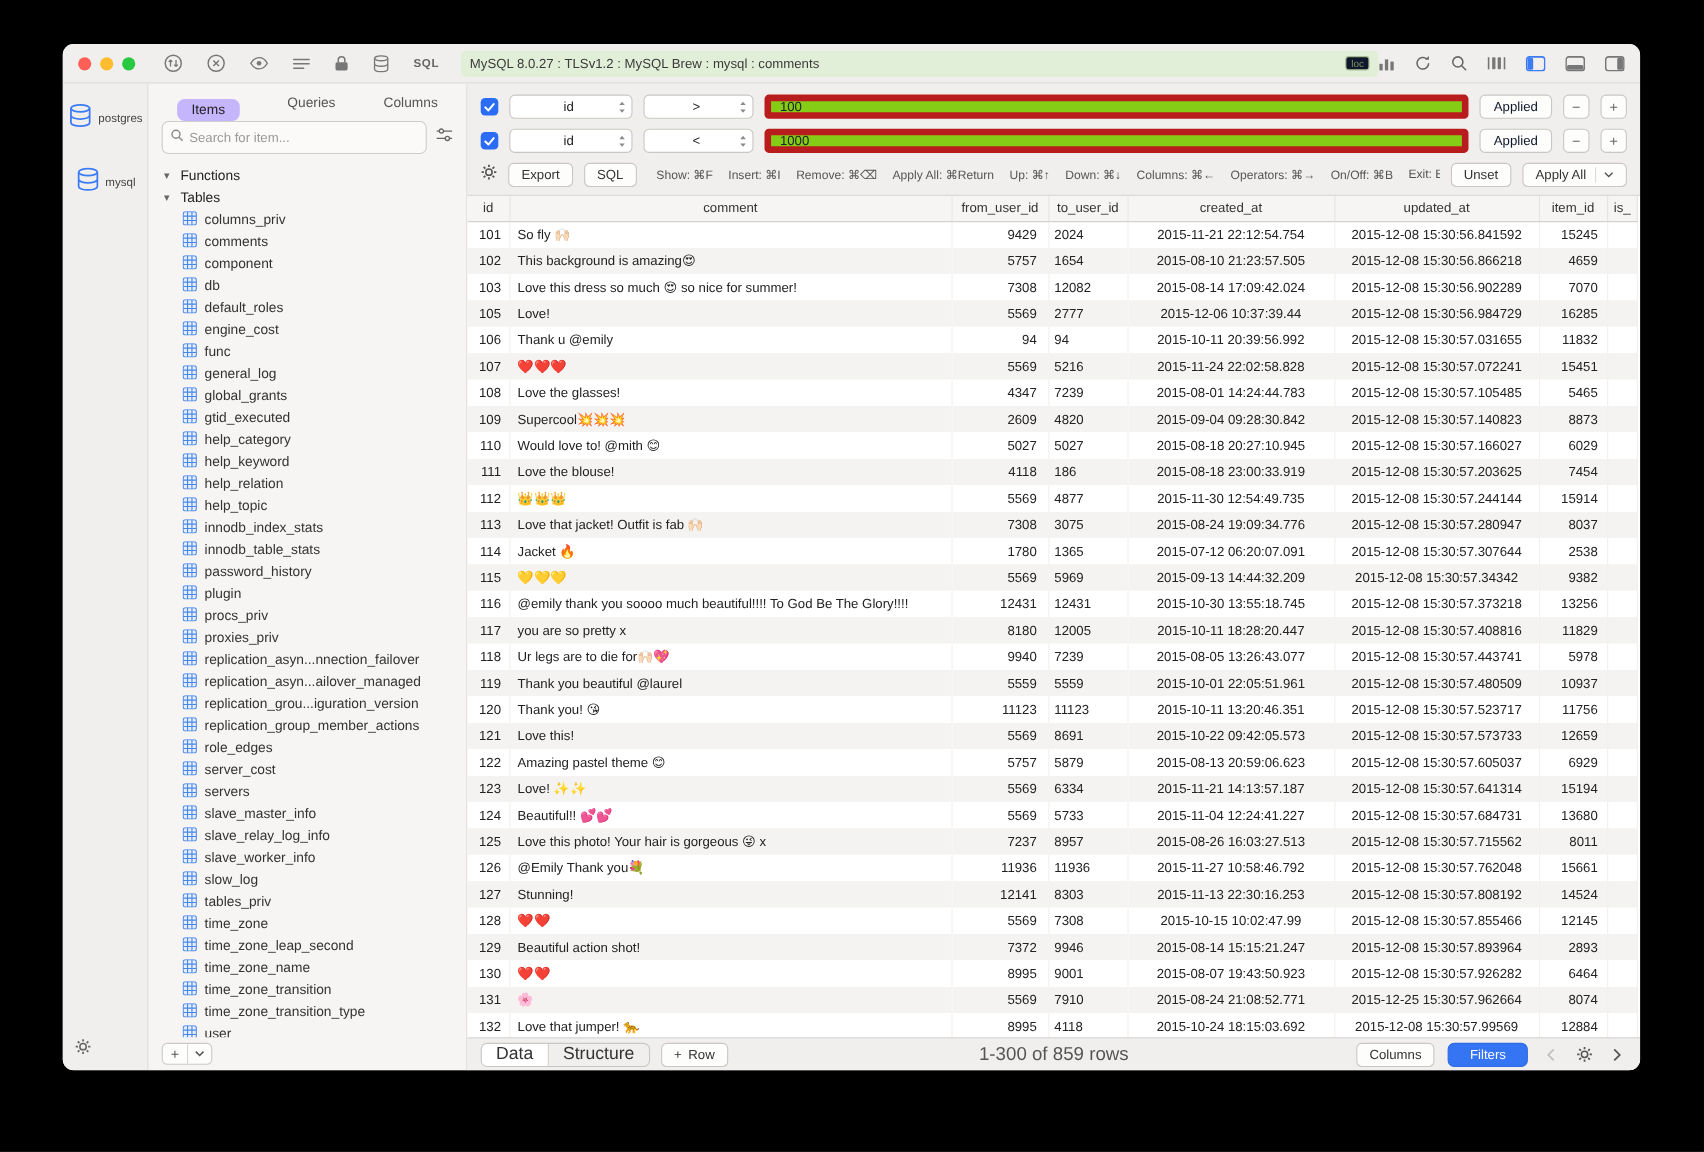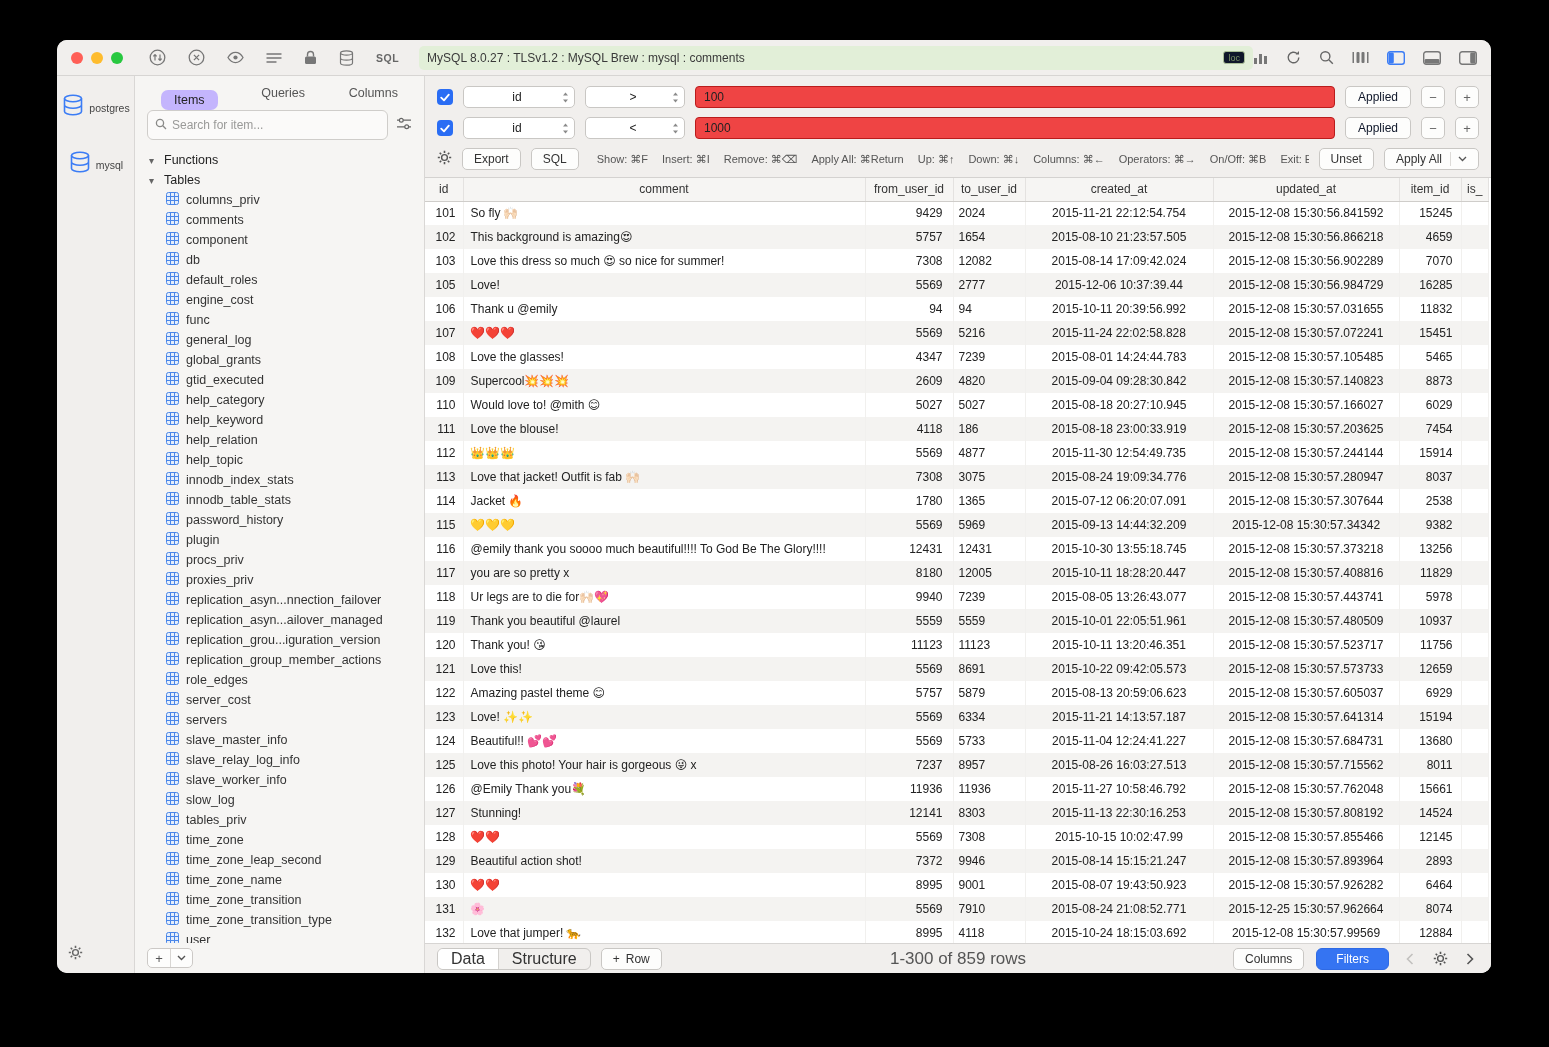--- a/index.html
+++ b/index.html
@@ -64,22 +64,22 @@
   .main { flex:1; display:flex; flex-direction:column; min-width:0; background:#f1efed; }
   .filter-area { padding:10px 12px 0 12px; }
   .filter-row { display:flex; align-items:center; gap:10px; margin-bottom:9px; }
   .cb { width:16px; height:16px; flex:0 0 16px; background:#2a6df4; border-radius:4px;
     display:flex; align-items:center; justify-content:center; }
   .select { height:22px; background:#fff; border:1px solid #c9c7c4; border-radius:5px;
     display:flex; align-items:center; font-size:12px; color:#222; position:relative; }
   .select .sel-label { flex:1; text-align:center; padding-left:10px; }
   .select .stepper { margin:0 5px 0 2px; display:flex; }
   .sel-col { width:112px; } .sel-op { width:100px; }
-  .filter-input { flex:1; height:22px; border:1px solid #b91c1c; border-radius:4px;
-    background:#ef4444; padding:0 8px; font-size:12px; color:#222; outline:none; }
+  .filter-input { flex:1; height:22px; border:6px solid #b91c1c; border-radius:4px;
+    background:#84cc16; padding:0 8px; font-size:12px; color:#222; outline:none; }
   .btn { height:22px; padding:0 11px; background:#fdfdfc; border:1px solid #c9c7c4; border-radius:5px;
     font-size:12px; color:#333; display:inline-flex; align-items:center; justify-content:center; gap:6px;
     white-space:nowrap; }
   .btn.applied { color:#0f172a; width:66px; padding:0; }
   .btn.sq { width:24px; padding:0; color:#666; font-size:13px; }
 
   .filter-toolbar { display:flex; align-items:center; gap:10px; padding:0 12px 7px 12px; }
   .shortcuts { flex:1; display:flex; align-items:center; gap:14px; overflow:hidden;
     padding-left:8px; }
   .shortcut { font-size:11px; color:#555; white-space:nowrap; }

